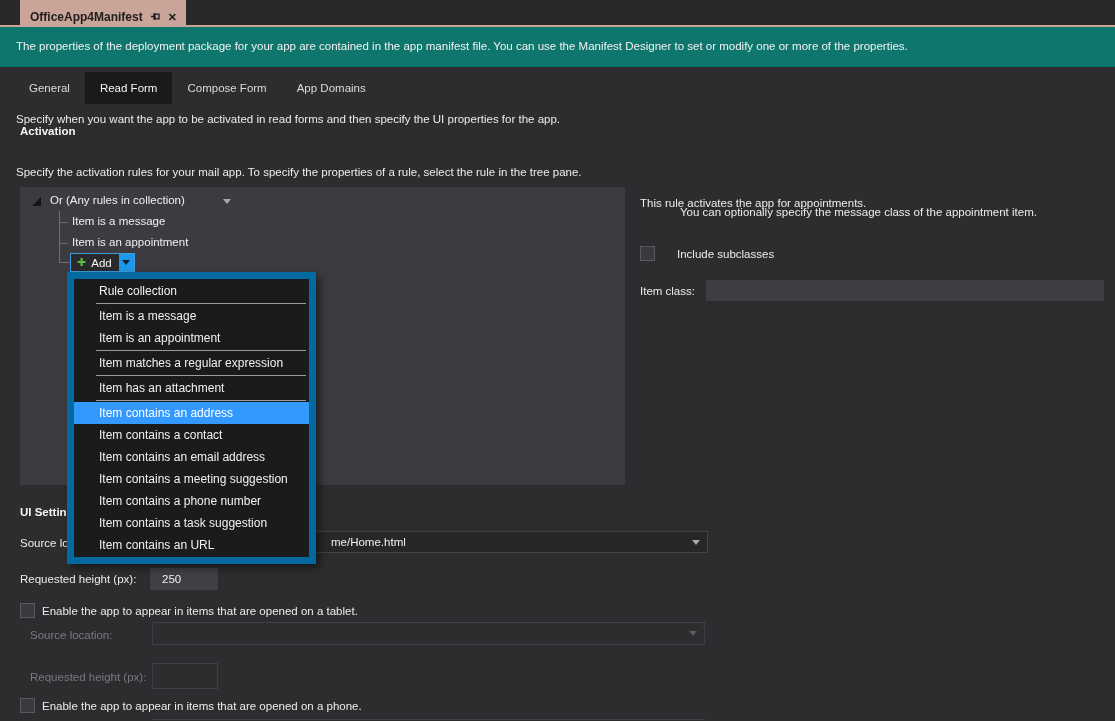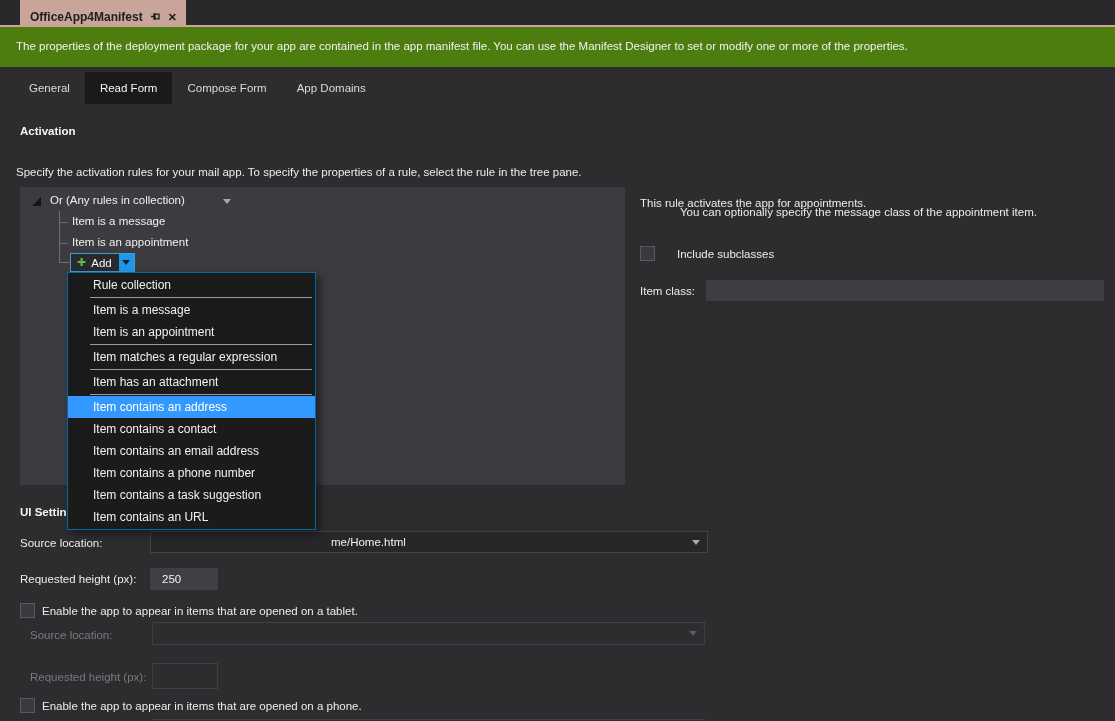--- a/index.html
+++ b/index.html
@@ -15,21 +15,21 @@
   .doc-tabbar { top:0; left:0; width:1115px; height:25px; background:#29292B; }
   .doc-tab {
     position:absolute; left:20px; top:0; height:25px; background:#C9A498;
     color:#1E1E1E; display:flex; align-items:center; gap:7px;
     padding:9px 9px 0 10px; font-weight:bold; font-size:12px;
   }
   .doc-tab .tabicon { color:#1E1E1E; font-weight:bold; font-size:11px; line-height:1; }
   .accent-line { top:25px; left:0; width:1115px; height:2px; background:#C9A498; }
 
   
-  .banner { top:27px; left:0; width:1115px; height:40px; background:#4d7c0f; }
+  .banner { top:27px; left:0; width:1115px; height:40px; background:#0f766e; }
   .banner span { position:absolute; left:16px; top:13px; color:#F2F2F2; }
 
   
   .inner-tabs { top:67px; left:0; width:1115px; height:37px; display:flex; align-items:flex-end; padding-left:14px; }
   .itab { height:31px; line-height:31px; padding:0 15px; color:#DCDCDC; cursor:default; }
   .itab.selected { background:#1A1A1C; height:32px; line-height:32px; color:#F5F5F5; }
 
   .txt { color:#ECECEC; }
   .bold { font-weight:bold; color:#F5F5F5; }
 
@@ -47,21 +47,21 @@
   
   .add-btn { left:50px; top:66px; height:19px; display:flex; border:1px solid #3E9BDE; }
   .add-main { background:#2A2A2D; display:flex; align-items:center; gap:5px; padding:0 7px 0 6px; }
   .add-plus { color:#5FBA47; font-size:11px; line-height:1; }
   .add-label { color:#F5F5F5; }
   .add-arrow-box { width:15px; background:#1C97EA; display:flex; align-items:center; justify-content:center; }
   .add-arrow-box .tri { width:0; height:0; border-left:4px solid transparent; border-right:4px solid transparent; border-top:5px solid #16222B; }
 
   
   .ctx-menu { left:67px; top:272px; width:249px; background:#1B1B1C;
-    border:1px solid #0369a1; z-index:20; box-shadow:4px 4px 8px rgba(0,0,0,0.45);
+    border:7px solid #0369a1; z-index:20; box-shadow:4px 4px 8px rgba(0,0,0,0.45);
     padding:1px 0; }
   .menu-item { height:22px; line-height:22px; padding-left:25px; color:#F1F1F1; cursor:default; font-size:12px; }
   .menu-item.highlight { background:#3399FF; color:#FFFFFF; }
   .menu-sep { height:1px; background:#9B9B9B; margin:1px 3px 1px 22px; }
 
   
   .detail-line1 { left:640px; top:197px; }
   .detail-line2 { left:640px; top:206px;margin-left:40px; }
   .checkbox { width:15px; height:15px; background:#3A3A3E; border:1px solid #5A5A5E; }
   .cb-subclasses { left:640px; top:246px; }
@@ -114,20 +114,21 @@
     <span>The properties of the deployment package for your app are contained in the app manifest file. You can use the Manifest Designer to set or modify one or more of the properties.</span>
   </div>
 
   <div class="abs inner-tabs">
     <div class="itab">General</div>
     <div class="itab selected">Read Form</div>
     <div class="itab">Compose Form</div>
     <div class="itab">App Domains</div>
   </div>
 
+  <div class="abs txt" style="left:16px; top:113px;">Specify when you want the app to be activated in read forms and then specify the UI properties for the app.</div>
   <div class="abs bold" style="left:20px; top:125px;text-align:center;">Activation</div>
   <div class="abs txt" style="left:16px; top:166px;">Specify the activation rules for your mail app. To specify the properties of a rule, select the rule in the tree pane.</div>
 
   <div class="abs tree-panel">
     <div class="abs expander"></div>
     <div class="abs tree-root-label">Or (Any rules in collection)</div>
     <div class="abs caret-down root-caret"></div>
 
     <div class="abs conn-v"></div>
     <div class="abs conn-h" style="top:35px; width:9px;"></div>
@@ -183,18 +184,19 @@
     <div class="menu-item">Item is a message</div>
     <div class="menu-item">Item is an appointment</div>
     <div class="menu-sep"></div>
     <div class="menu-item">Item matches a regular expression</div>
     <div class="menu-sep"></div>
     <div class="menu-item">Item has an attachment</div>
     <div class="menu-sep"></div>
     <div class="menu-item highlight">Item contains an address</div>
     <div class="menu-item">Item contains a contact</div>
     <div class="menu-item">Item contains an email address</div>
+    <div class="menu-item">Item contains a meeting suggestion</div>
     <div class="menu-item">Item contains a phone number</div>
     <div class="menu-item">Item contains a task suggestion</div>
     <div class="menu-item">Item contains an URL</div>
   </div>
 
 </div>
 
 </body></html>

